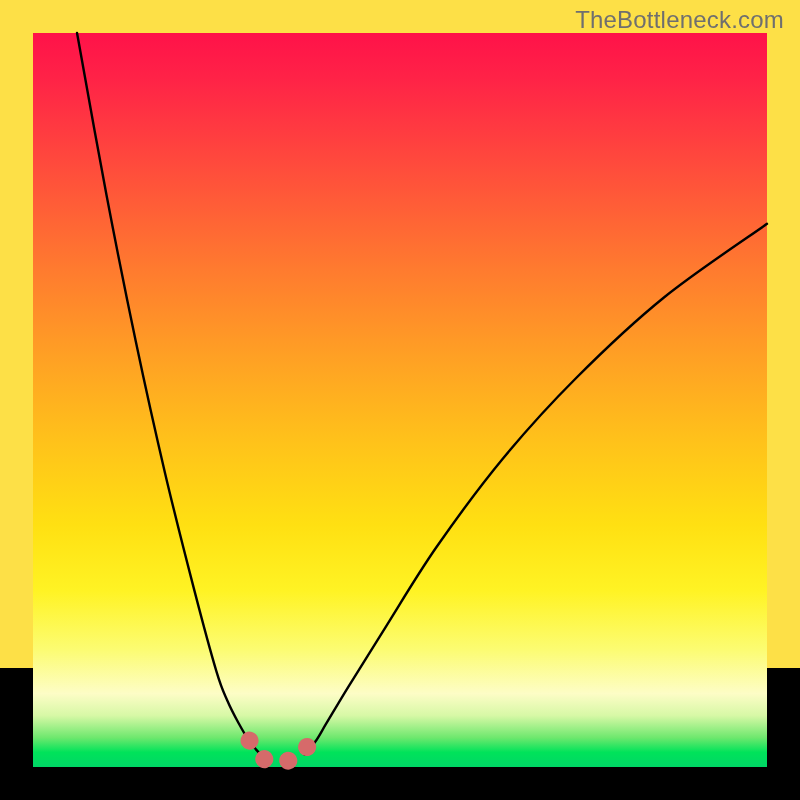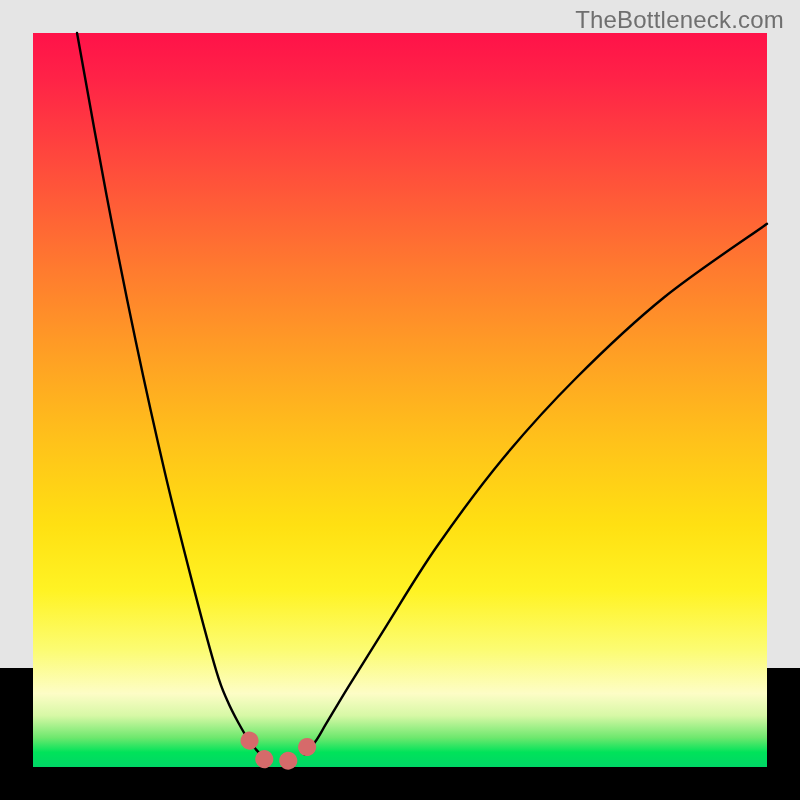--- a/index.html
+++ b/index.html
@@ -10,21 +10,21 @@
     overflow: hidden;
     background: #000;
     font-family: Arial, Helvetica, sans-serif;
   }
   .frame {
     position: absolute;
     left: 0;
     top: 0;
     width: 800px;
     height: 668px;
-    background: #e5e5e5;
+    background: #fde047;
   }
   .plot-area {
     position: absolute;
     left: 33px;
     top: 33px;
     width: 734px;
     height: 734px;
     
     background: linear-gradient(to bottom,
       #ff1249 0%,

